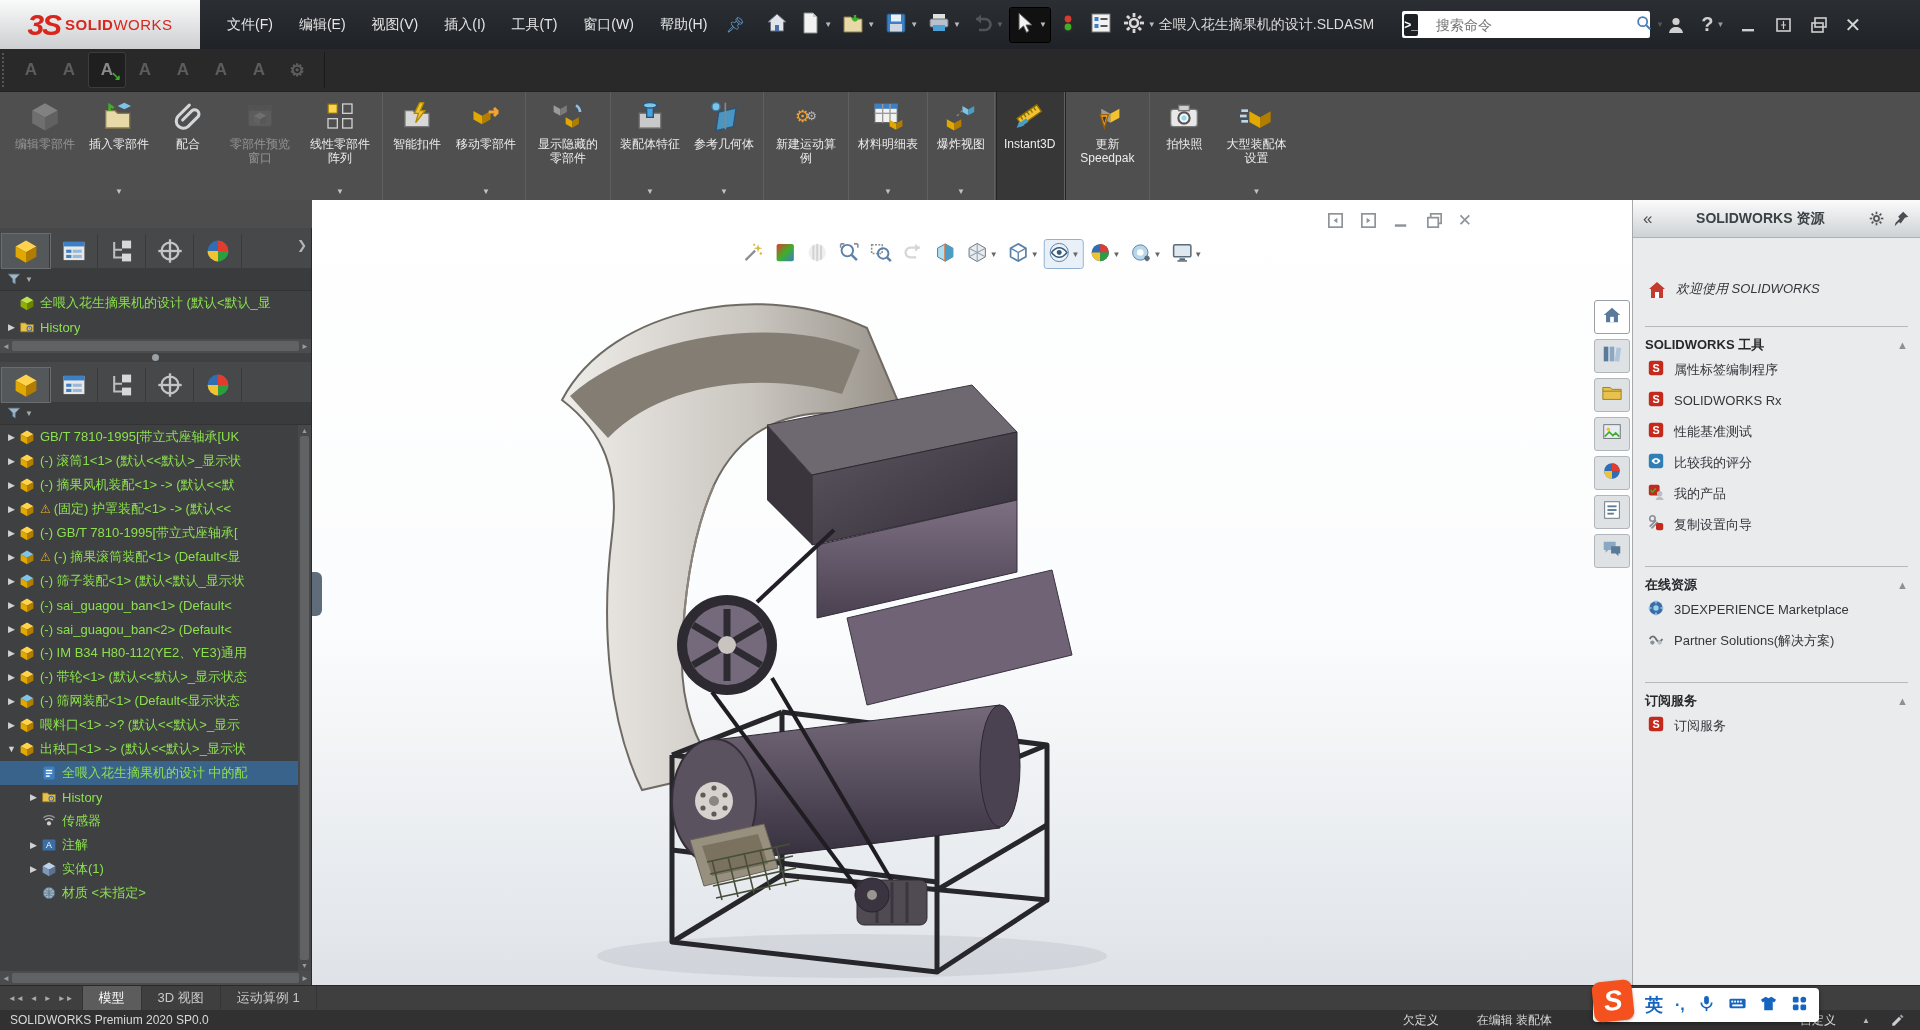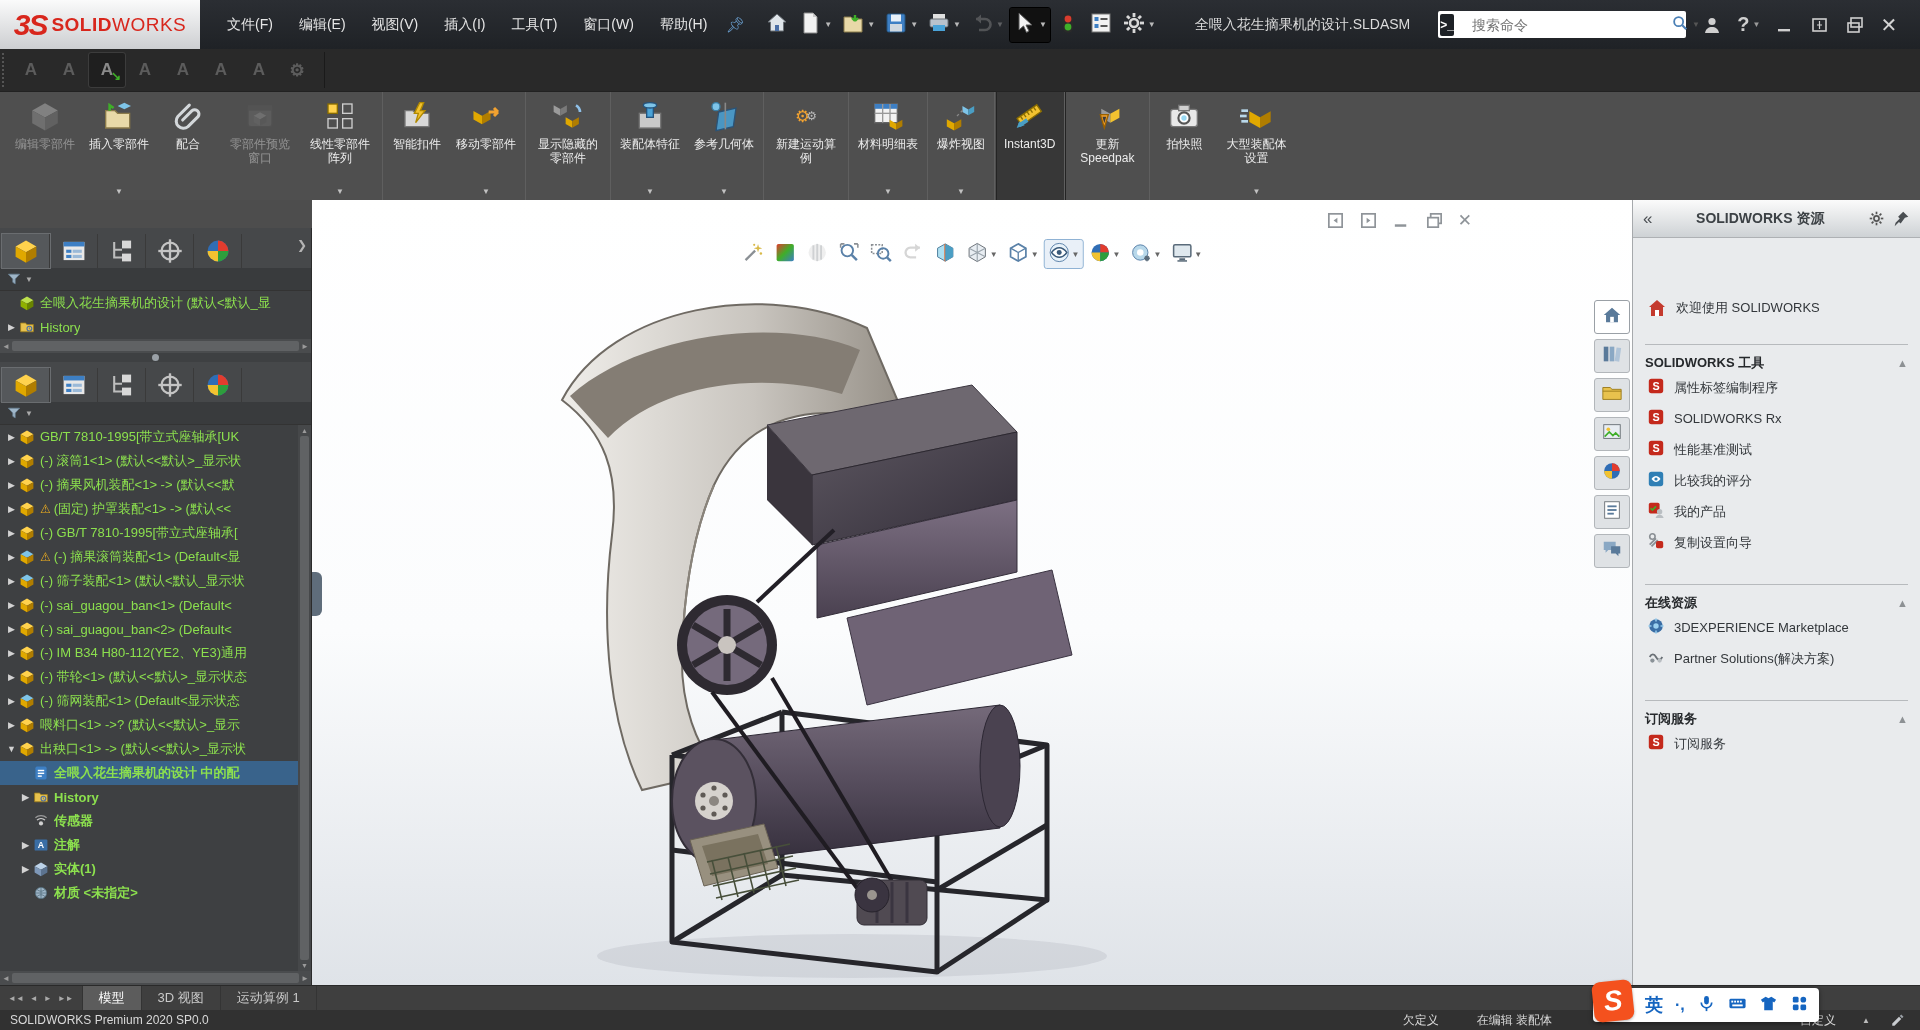--- a/index.html
+++ b/index.html
@@ -4,32 +4,32 @@
 <title>SOLIDWORKS</title>
 <style>
   *{box-sizing:border-box;margin:0;padding:0;user-select:none;}
   html,body{width:1920px;height:1030px;overflow:hidden;font-family:"Liberation Sans",sans-serif;}
   #app{position:relative;width:1920px;height:1030px;background:#4d4d4d;}
 
   
   #titlebar{position:absolute;left:0;top:0;width:1920px;height:49px;background:linear-gradient(#2b2e33,#1f2226);display:flex;align-items:center;color:#e6e6e6;}
   #logo{width:200px;height:60px;background:linear-gradient(180deg,#ffffff,#c7c9cc);display:flex;align-items:center;justify-content:center;flex:0 0 auto;}
   #logo .ds{color:#d8261c;font-size:30px;font-weight:bold;font-style:italic;margin-right:5px;letter-spacing:-2px;}
-  #logo .nm{color:#d8261c;font-size:19px;font-weight:bold;letter-spacing:.5px;}
+  #logo .nm{color:#d8261c;font-size:15px;font-weight:bold;letter-spacing:.5px;}
   #logo .nm i{font-style:normal;font-weight:normal;}
   #menubar{display:flex;margin-left:14px;}
   .menu-item{padding:0 13px;font-size:14px;line-height:49px;cursor:default;}
   #pin-top{width:26px;text-align:center;color:#6fa8dc;font-size:15px;margin-left:2px;}
   #quickbar{display:flex;align-items:center;margin-left:14px;gap:3px;}
   .qbtn{display:flex;align-items:center;height:34px;padding:0 3px;border-radius:2px;}
   .qbtn svg{width:24px;height:24px;}
   .qbtn .dd{font-size:8px;color:#b9b9b9;margin-left:2px;}
   .qbtn.active{background:#111;outline:1px solid #000;}
   .qbtn.disabled{opacity:.38;}
-  #doc-title{margin-left:36px;font-size:14px;color:#dcdcdc;white-space:nowrap;}
+  #doc-title{font-size:14px;color:#dcdcdc;white-space:nowrap;}
   #searchbox{margin-left:28px;width:248px;height:27px;background:#fff;border-radius:2px;display:flex;align-items:center;padding:2px;}
   #searchbox .sicon{width:22px;height:22px;background:#1d2126;border-radius:2px;color:#fff;font-size:12px;display:flex;align-items:center;justify-content:center;font-weight:bold;}
   #searchbox input{flex:1;border:0;outline:0;font-size:14px;color:#444;padding:0 18px;font-family:"Liberation Sans",sans-serif;background:transparent;}
   #searchbox .mag svg{width:18px;height:18px;}
   #searchbox .dd{color:#555;font-size:8px;margin:0 3px;}
   #tb-right{display:flex;align-items:center;margin-left:16px;gap:15px;color:#cfcfcf;}
   #tb-right svg{width:20px;height:20px;}
   .tbr{display:flex;align-items:center;}
   #help-q{font-size:20px;color:#cfcfcf;font-weight:bold;}
   .tbr .dd{font-size:8px;color:#9a9a9a;margin-left:3px;}
@@ -85,42 +85,42 @@
   .filter-row{height:23px;background:#393b3d;display:flex;align-items:center;padding-left:6px;gap:3px;flex:0 0 auto;border-bottom:1px solid #333;}
   .filter-row svg{width:16px;height:16px;}
   .filter-row .dd{color:#aaa;font-size:8px;}
   .trows{position:relative;overflow:hidden;}
   .trow{height:24px;display:flex;align-items:center;padding-left:4px;white-space:nowrap;color:#8ce04e;}
   .trow .arr{width:15px;color:#d2d2d2;font-size:9px;text-align:center;flex:0 0 auto;}
   .trow .ticon{width:17px;height:16px;margin-right:4px;flex:0 0 auto;display:flex;align-items:center;}
   .trow .ticon svg{width:16px;height:16px;}
   .trow .warn{color:#f2b01e;font-size:12px;margin-right:3px;flex:0 0 auto;}
   .trow .ttext{overflow:hidden;text-overflow:clip;}
-  .trow.indent{padding-left:18px;font-weight:bold;}
+  .trow.indent{padding-left:26px;}
   .trow.selected{background:#39638b;}
   .hscroll{height:14px;background:#4a4c4e;display:flex;align-items:center;justify-content:space-between;color:#9a9a9a;font-size:8px;padding:0 2px;flex:0 0 auto;}
   .hscroll .thumb{flex:1;height:10px;margin:0 2px;background:#606264;border-radius:2px;}
   #pane-splitter{height:9px;display:flex;align-items:center;justify-content:center;flex:0 0 auto;}
   #pane-splitter .dot{width:7px;height:7px;border-radius:50%;background:#9aa0a6;}
   #pane2{flex:1;display:flex;flex-direction:column;min-height:0;}
   #pane2 .trows{flex:1;}
   #vscroll2{position:absolute;right:0;top:0;bottom:0;width:13px;background:#46484a;display:flex;flex-direction:column;align-items:center;justify-content:space-between;color:#9a9a9a;font-size:7px;padding:2px 0;}
   #vscroll2 .thumb{flex:1;width:9px;margin:2px 0;background:#606264;border-radius:2px;}
 
   
   #taskstrip{position:absolute;left:1594px;top:300px;width:38px;display:flex;flex-direction:column;gap:5px;z-index:4;}
   .stbtn{width:36px;height:34px;background:#dfe2e5;border:1px solid #b2b6ba;border-radius:3px;display:flex;align-items:center;justify-content:center;}
   .stbtn svg{width:22px;height:22px;}
   .stbtn.active{background:#ffffff;border-color:#9aa0a6;}
   #taskpane{position:absolute;left:1632px;top:200px;width:288px;height:785px;background:#e9ebed;border-left:1px solid #a6a9ac;color:#33373b;}
   #tp-header{height:38px;background:linear-gradient(#fbfbfb,#ced2d5);display:flex;align-items:center;padding:0 10px;border-bottom:1px solid #aeb1b4;}
   #tp-header .back{font-size:17px;color:#4a4e52;}
   #tp-header .tp-title{flex:1;text-align:center;font-weight:bold;font-size:14px;color:#3c4145;}
   #tp-header svg{width:17px;height:17px;}
-  #tp-welcome{display:flex;align-items:center;gap:9px;margin:60px 0 0 14px;font-size:13px;}
+  #tp-welcome{display:flex;gap:9px;margin:42px 0 0 14px;font-size:13px;font-style:italic;}
   #tp-welcome svg{width:20px;height:20px;}
   .tp-section{margin:12px 12px;}
   .tp-sec-head{display:flex;align-items:center;border-top:1px solid #b7babd;margin-top:26px;padding-top:9px;font-weight:bold;font-size:13px;color:#26292c;}
   .tp-sec-head .chev{margin-left:auto;color:#8d9194;font-size:11px;}
   .tp-item{display:flex;align-items:center;gap:9px;height:31px;font-size:13px;padding-left:2px;}
   .tp-item svg{width:18px;height:18px;}
 
   
   #bottombar{position:absolute;left:0;top:985px;width:1920px;height:25px;background:#3f3f3f;border-top:1px solid #2a2a2a;display:flex;align-items:stretch;color:#c9c9c9;}
   #sheet-nav{display:flex;align-items:center;padding:0 8px;gap:6px;font-size:8px;color:#aaa;border-right:1px solid #333;}

